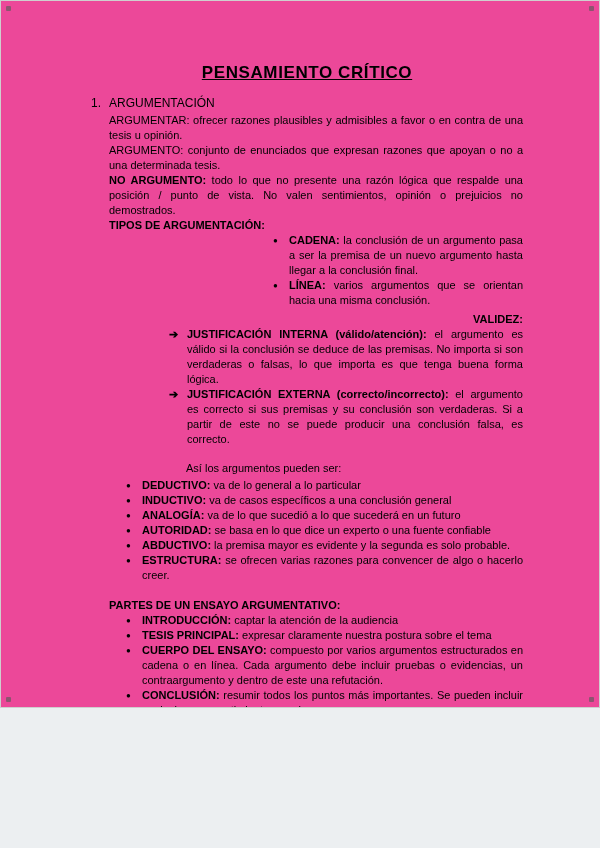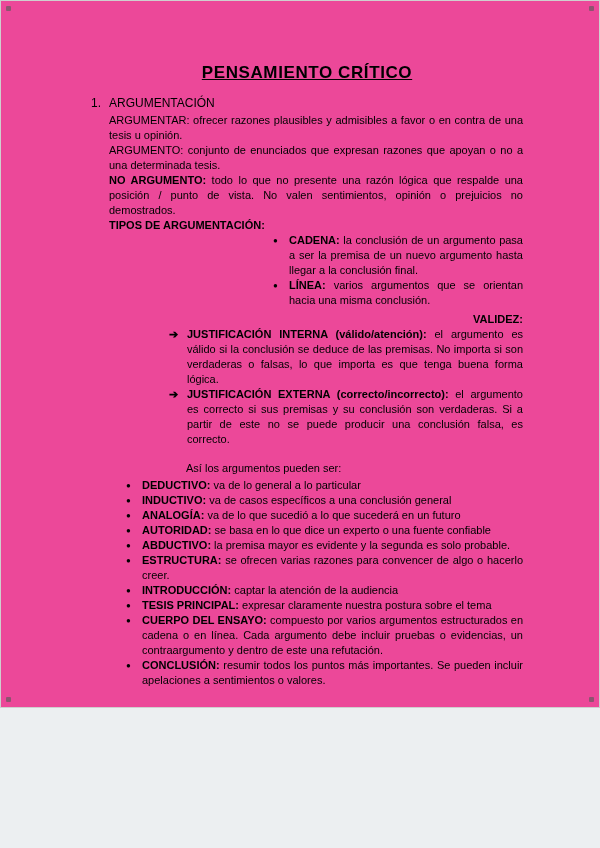--- a/index.html
+++ b/index.html
@@ -138,20 +138,21 @@
       <div class="bullet-item">
         <span class="bullet">●</span>
         <p class="bullet-text"><b class="lead">ABDUCTIVO:</b><span> la premisa mayor es evidente y la segunda es solo probable.</span></p>
       </div>
       <div class="bullet-item">
         <span class="bullet">●</span>
         <p class="bullet-text"><b class="lead">ESTRUCTURA:</b><span> se ofrecen varias razones para convencer de algo o hacerlo creer.</span></p>
       </div>
     </div>
 
+    <p class="h-bold mt-line">PARTES DE UN ENSAYO ARGUMENTATIVO:</p>
 
     <div class="list">
       <div class="bullet-item">
         <span class="bullet">●</span>
         <p class="bullet-text"><b class="lead">INTRODUCCIÓN:</b><span> captar la atención de la audiencia</span></p>
       </div>
       <div class="bullet-item">
         <span class="bullet">●</span>
         <p class="bullet-text"><b class="lead">TESIS PRINCIPAL:</b><span> expresar claramente nuestra postura sobre el tema</span></p>
       </div>

